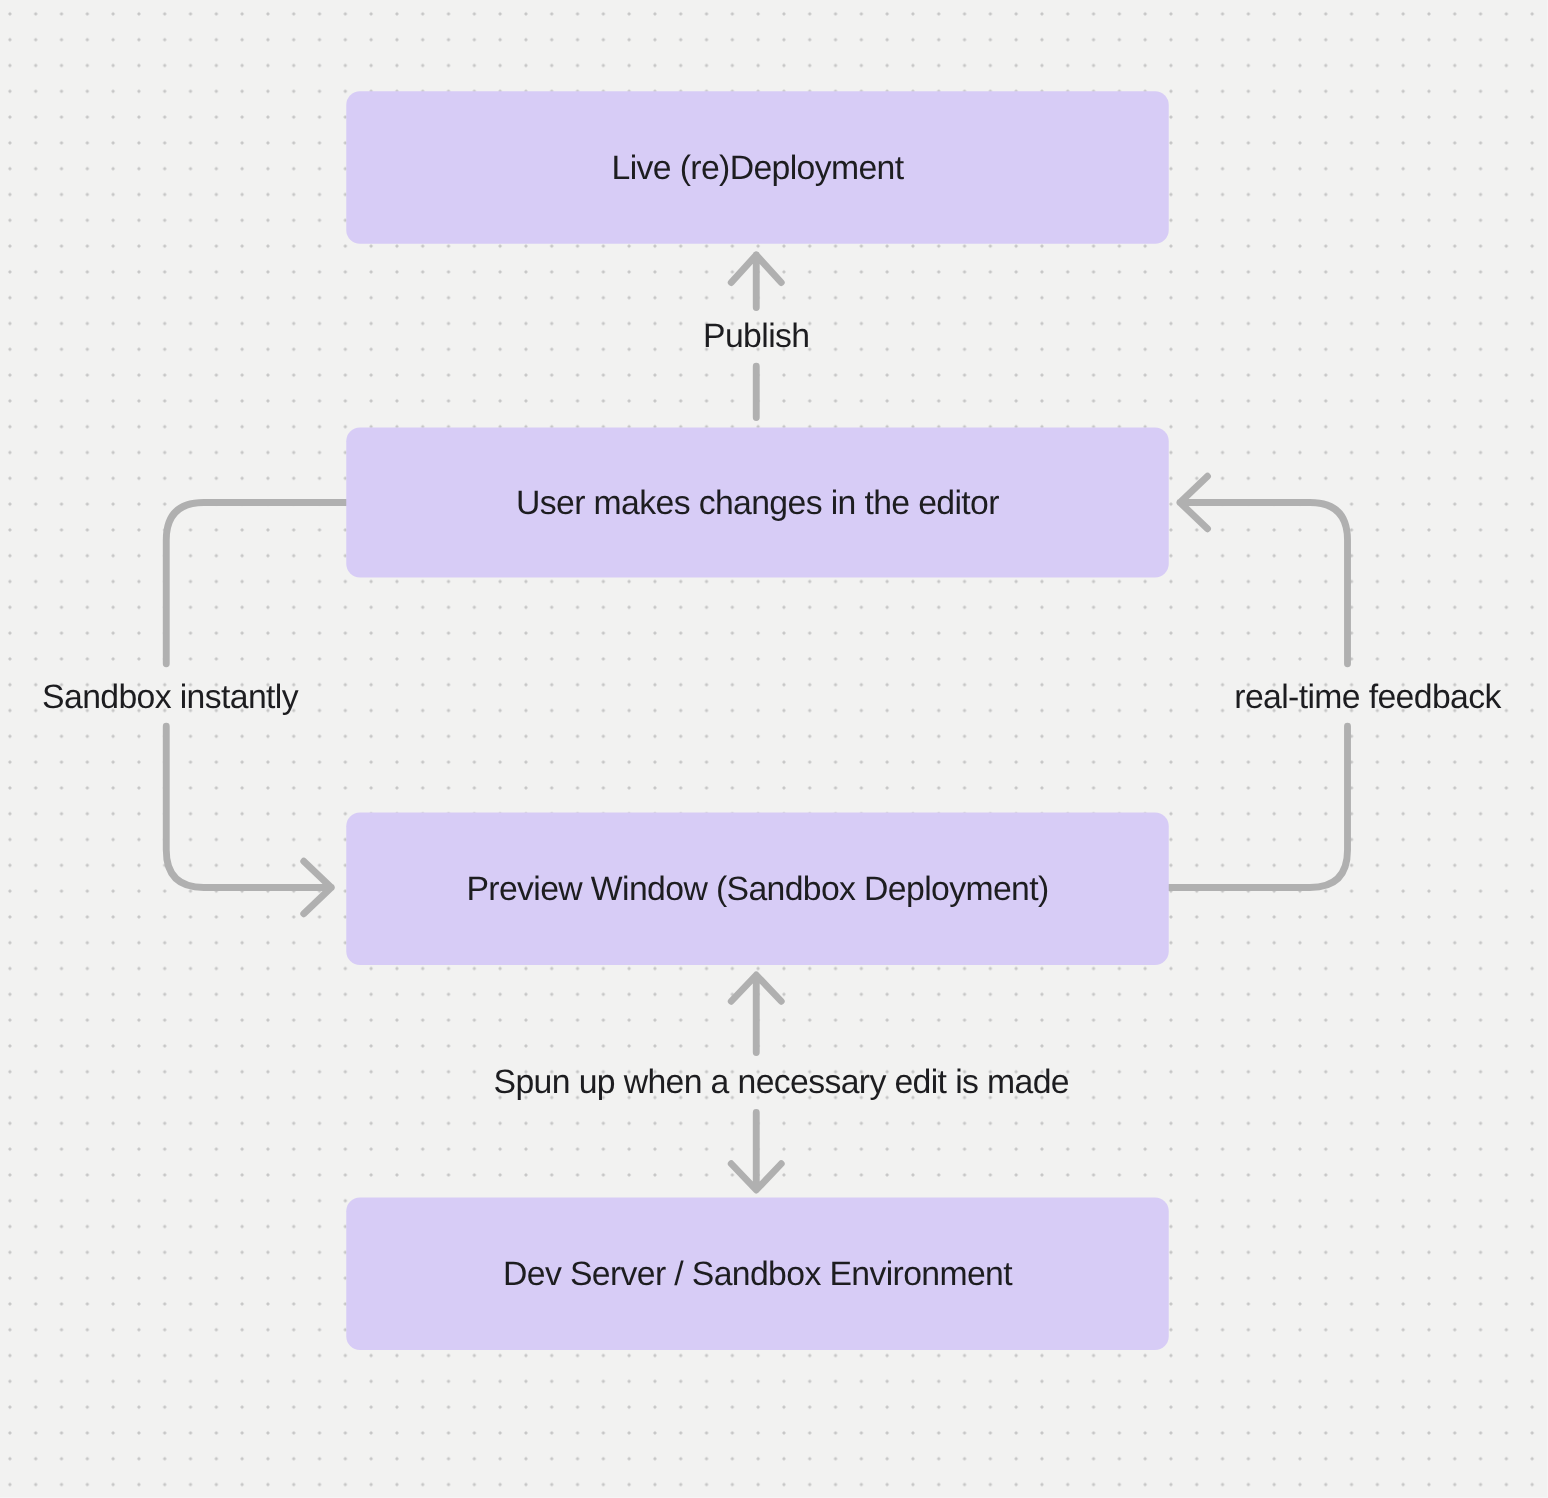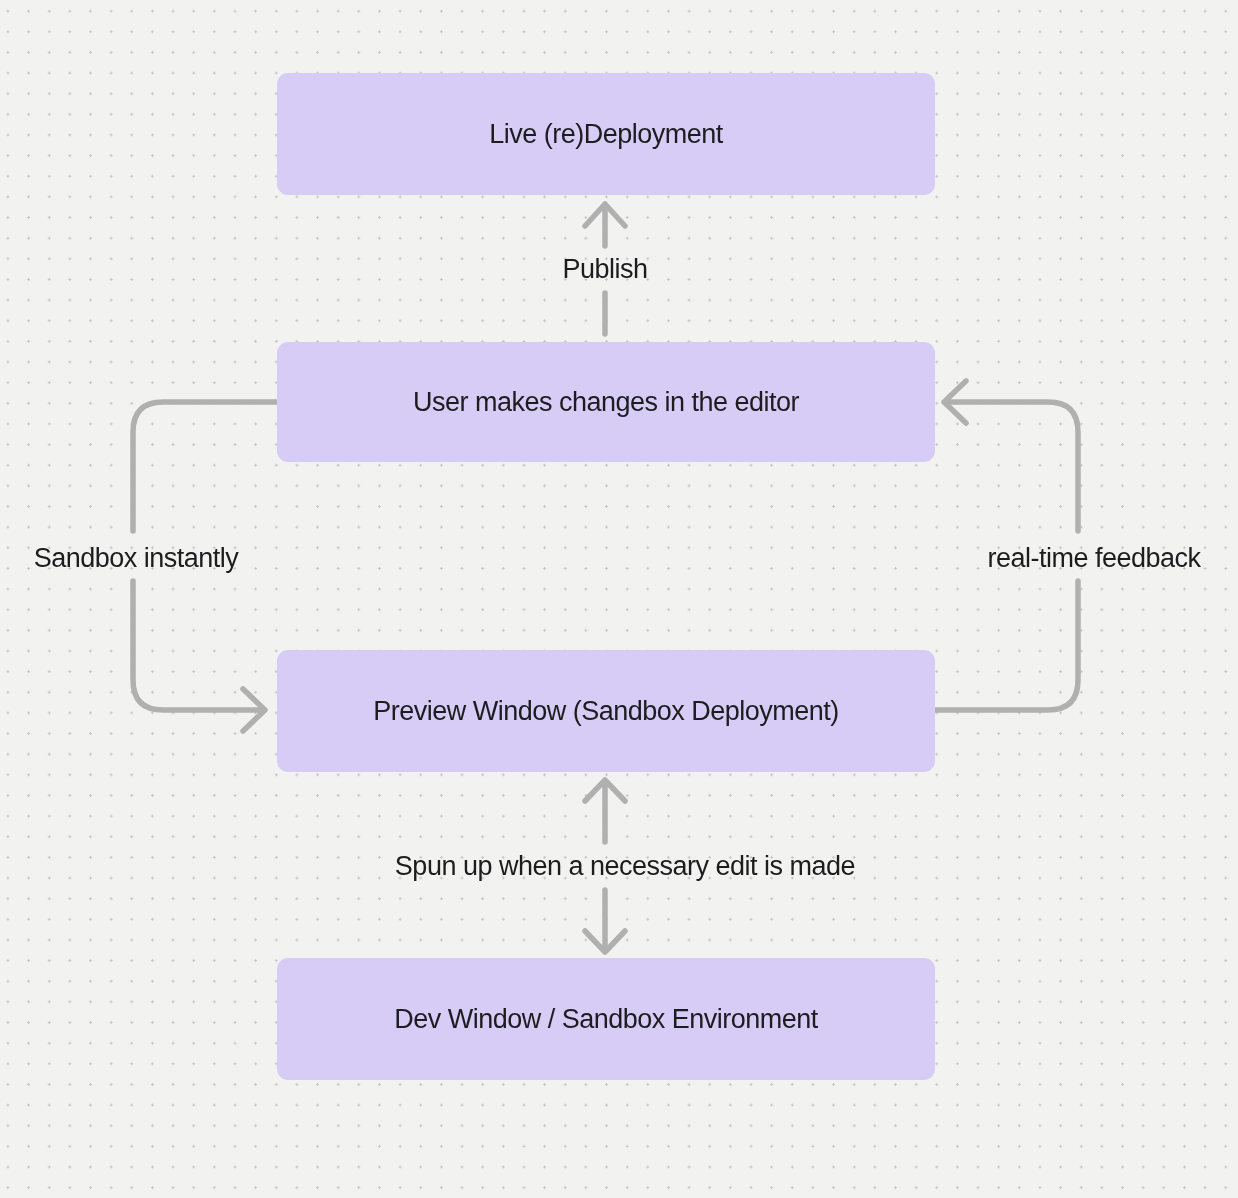--- a/index.html
+++ b/index.html
@@ -81,21 +81,21 @@
 
   <div class="node" id="node-user">
     <span>User makes changes in the editor</span>
   </div>
 
   <div class="node" id="node-preview">
     <span>Preview Window (Sandbox Deployment)</span>
   </div>
 
   <div class="node" id="node-dev">
-    <span>Dev Window / Sandbox Environment</span>
+    <span>Dev Server / Sandbox Environment</span>
   </div>
 
   <div class="edge-label" id="label-publish">Publish</div>
 
   <div class="edge-label" id="label-updates">Sandbox instantly</div>
 
   <div class="edge-label" id="label-feedback">real-time feedback</div>
 
   <div class="edge-label" id="label-spun">Spun up when a necessary edit is made</div>
 

